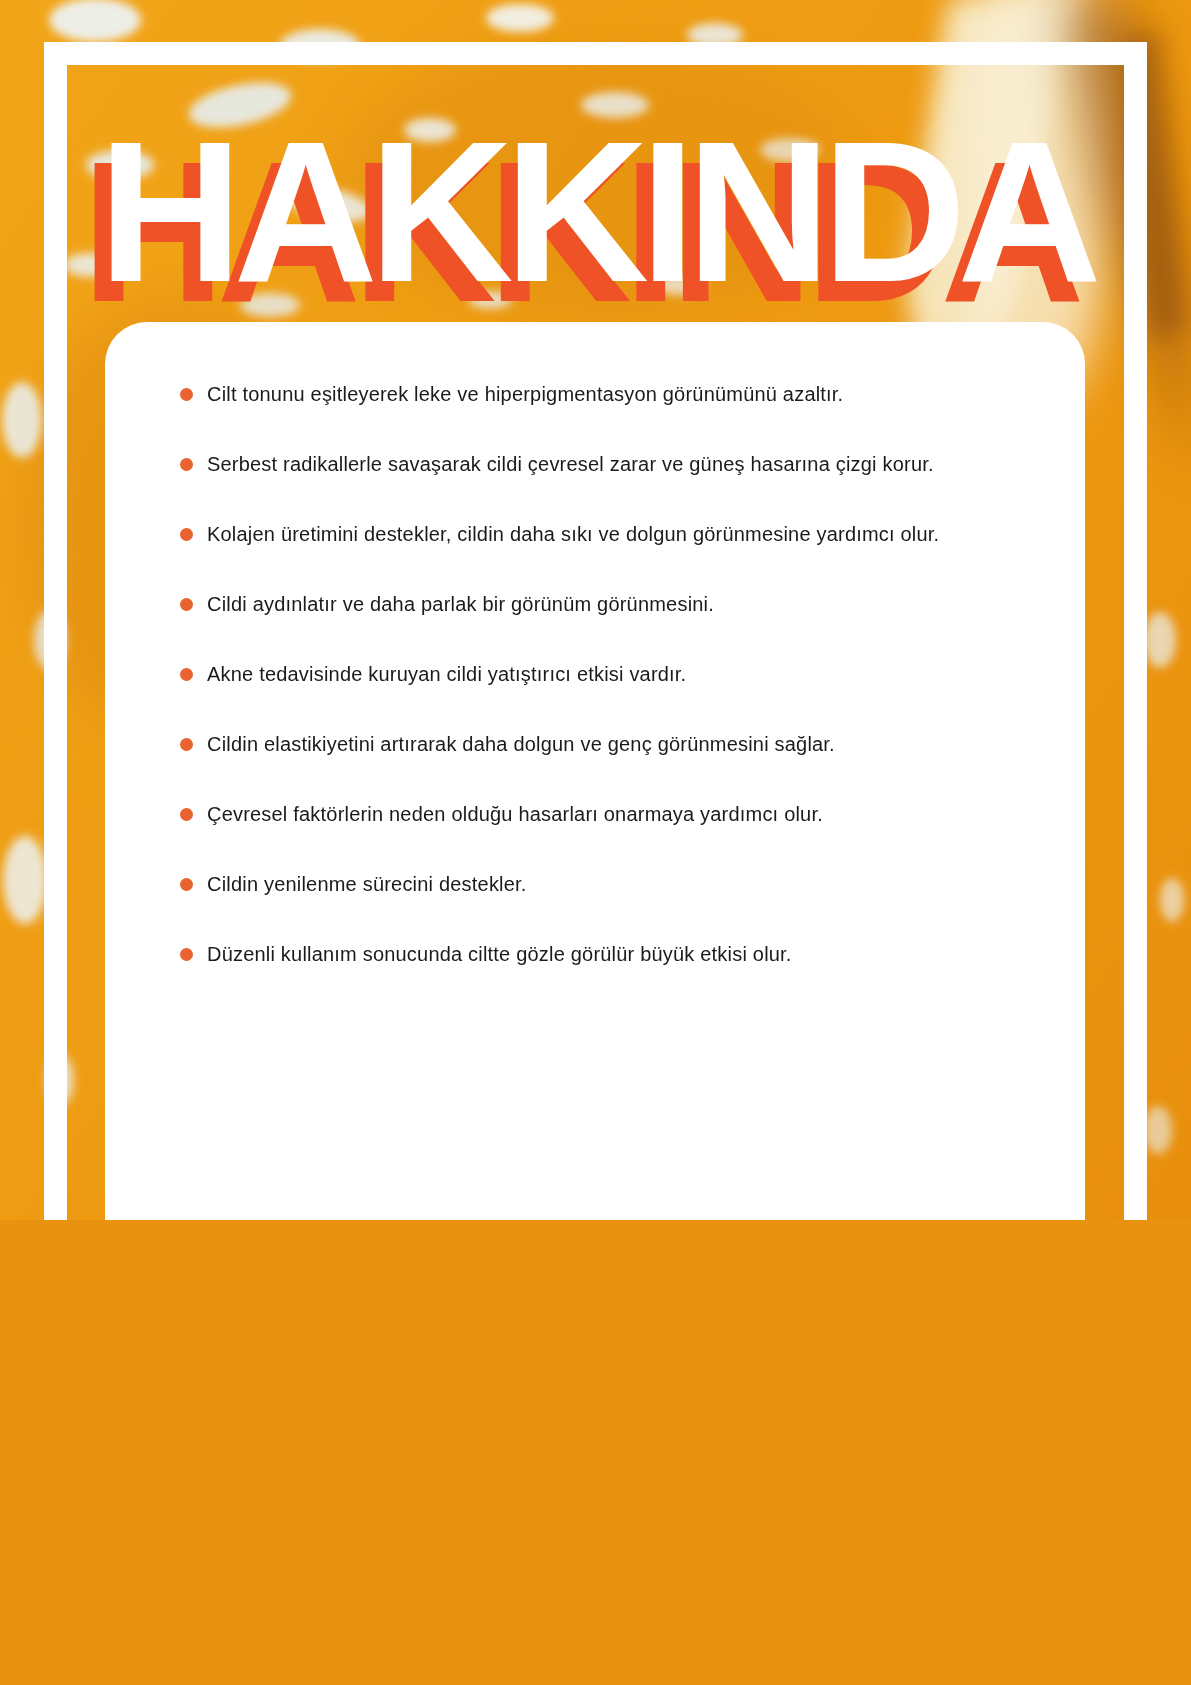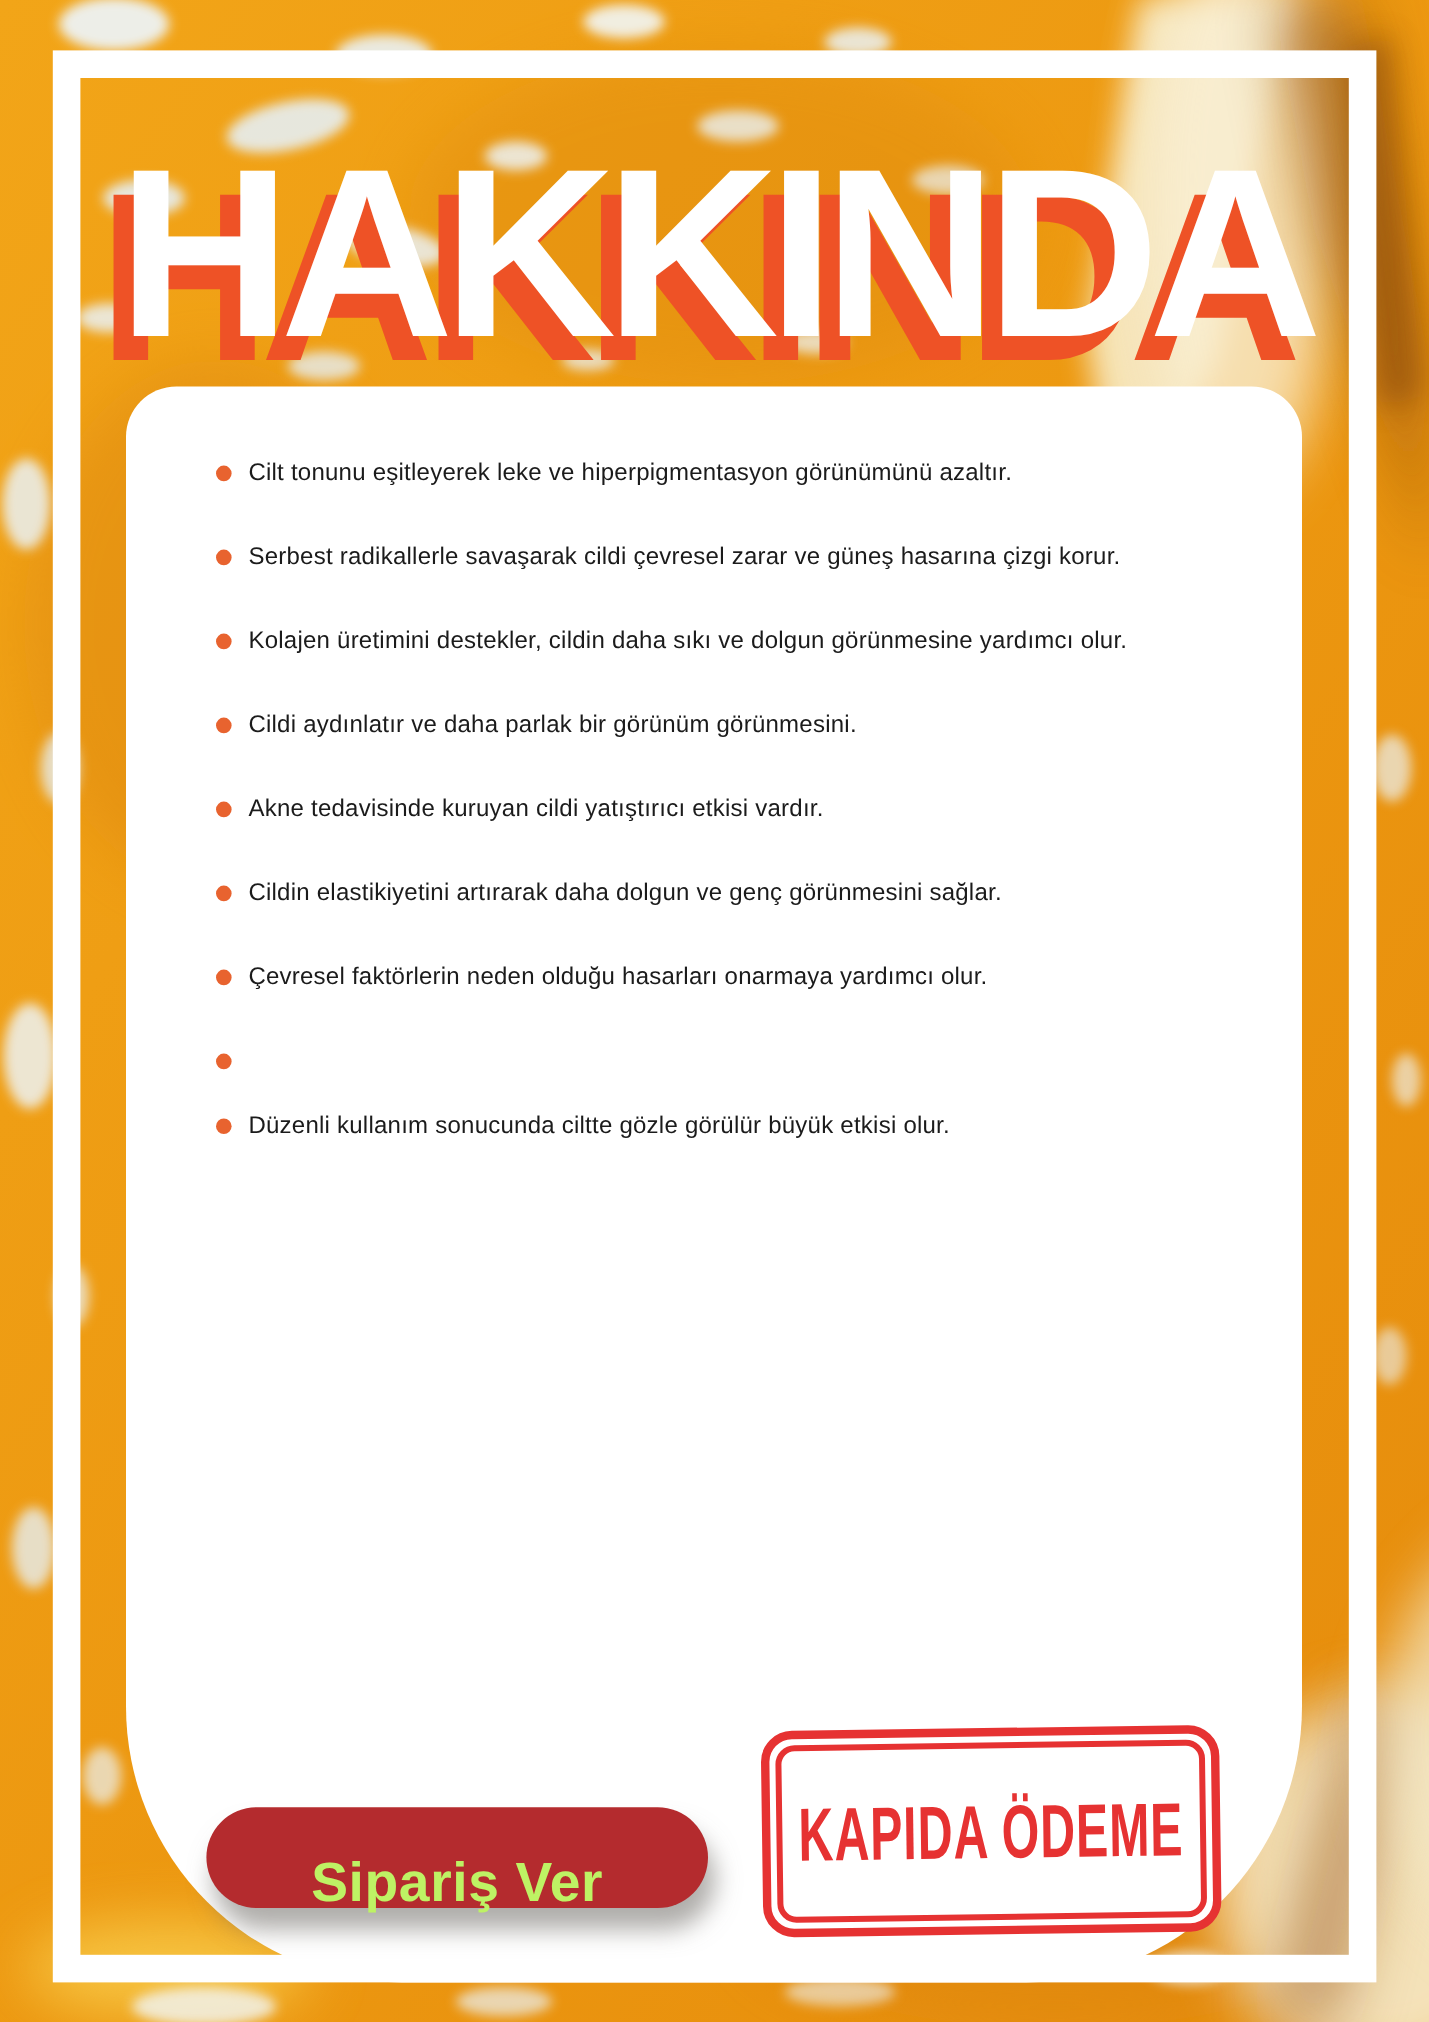--- a/index.html
+++ b/index.html
@@ -1,17 +1,17 @@
 <!DOCTYPE html>
 <html><head>
 <meta charset="utf-8">
 <style>
   html,body{margin:0;padding:0;}
   body{font-family:"Liberation Sans", sans-serif; background:#e8920f;}
-  .page{position:relative; width:1191px; height:1685px; overflow:hidden; background:#ee9a12;}
+  .page{position:relative; width:1191px; height:1220px; overflow:hidden; background:#ee9a12;}
 
   
   .bg{position:absolute; left:0; top:0; z-index:0;}
 
   
   .frame{position:absolute; left:44px; top:42px; width:1103px; height:1610px;
          border:23px solid #ffffff; box-sizing:border-box; z-index:1;}
 
   
   .panel{position:absolute; left:105px; top:322px; width:980px; height:1330px;
@@ -149,20 +149,21 @@
     <li class="benefit">
       <span class="dot"></span>
       <span>Cildin elastikiyetini artırarak daha dolgun ve genç görünmesini sağlar.</span>
     </li>
     <li class="benefit">
       <span class="dot"></span>
       <span>Çevresel faktörlerin neden olduğu hasarları onarmaya yardımcı olur.</span>
     </li>
     <li class="benefit">
       <span class="dot"></span>
+      <span>Cildin yenilenme sürecini destekler.</span>
     </li>
     <li class="benefit">
       <span class="dot"></span>
       <span>Düzenli kullanım sonucunda ciltte gözle görülür büyük etkisi olur.</span>
     </li>
   </ul>
 
   <button class="order-btn">
     <span>Sipariş Ver</span>
   </button>

